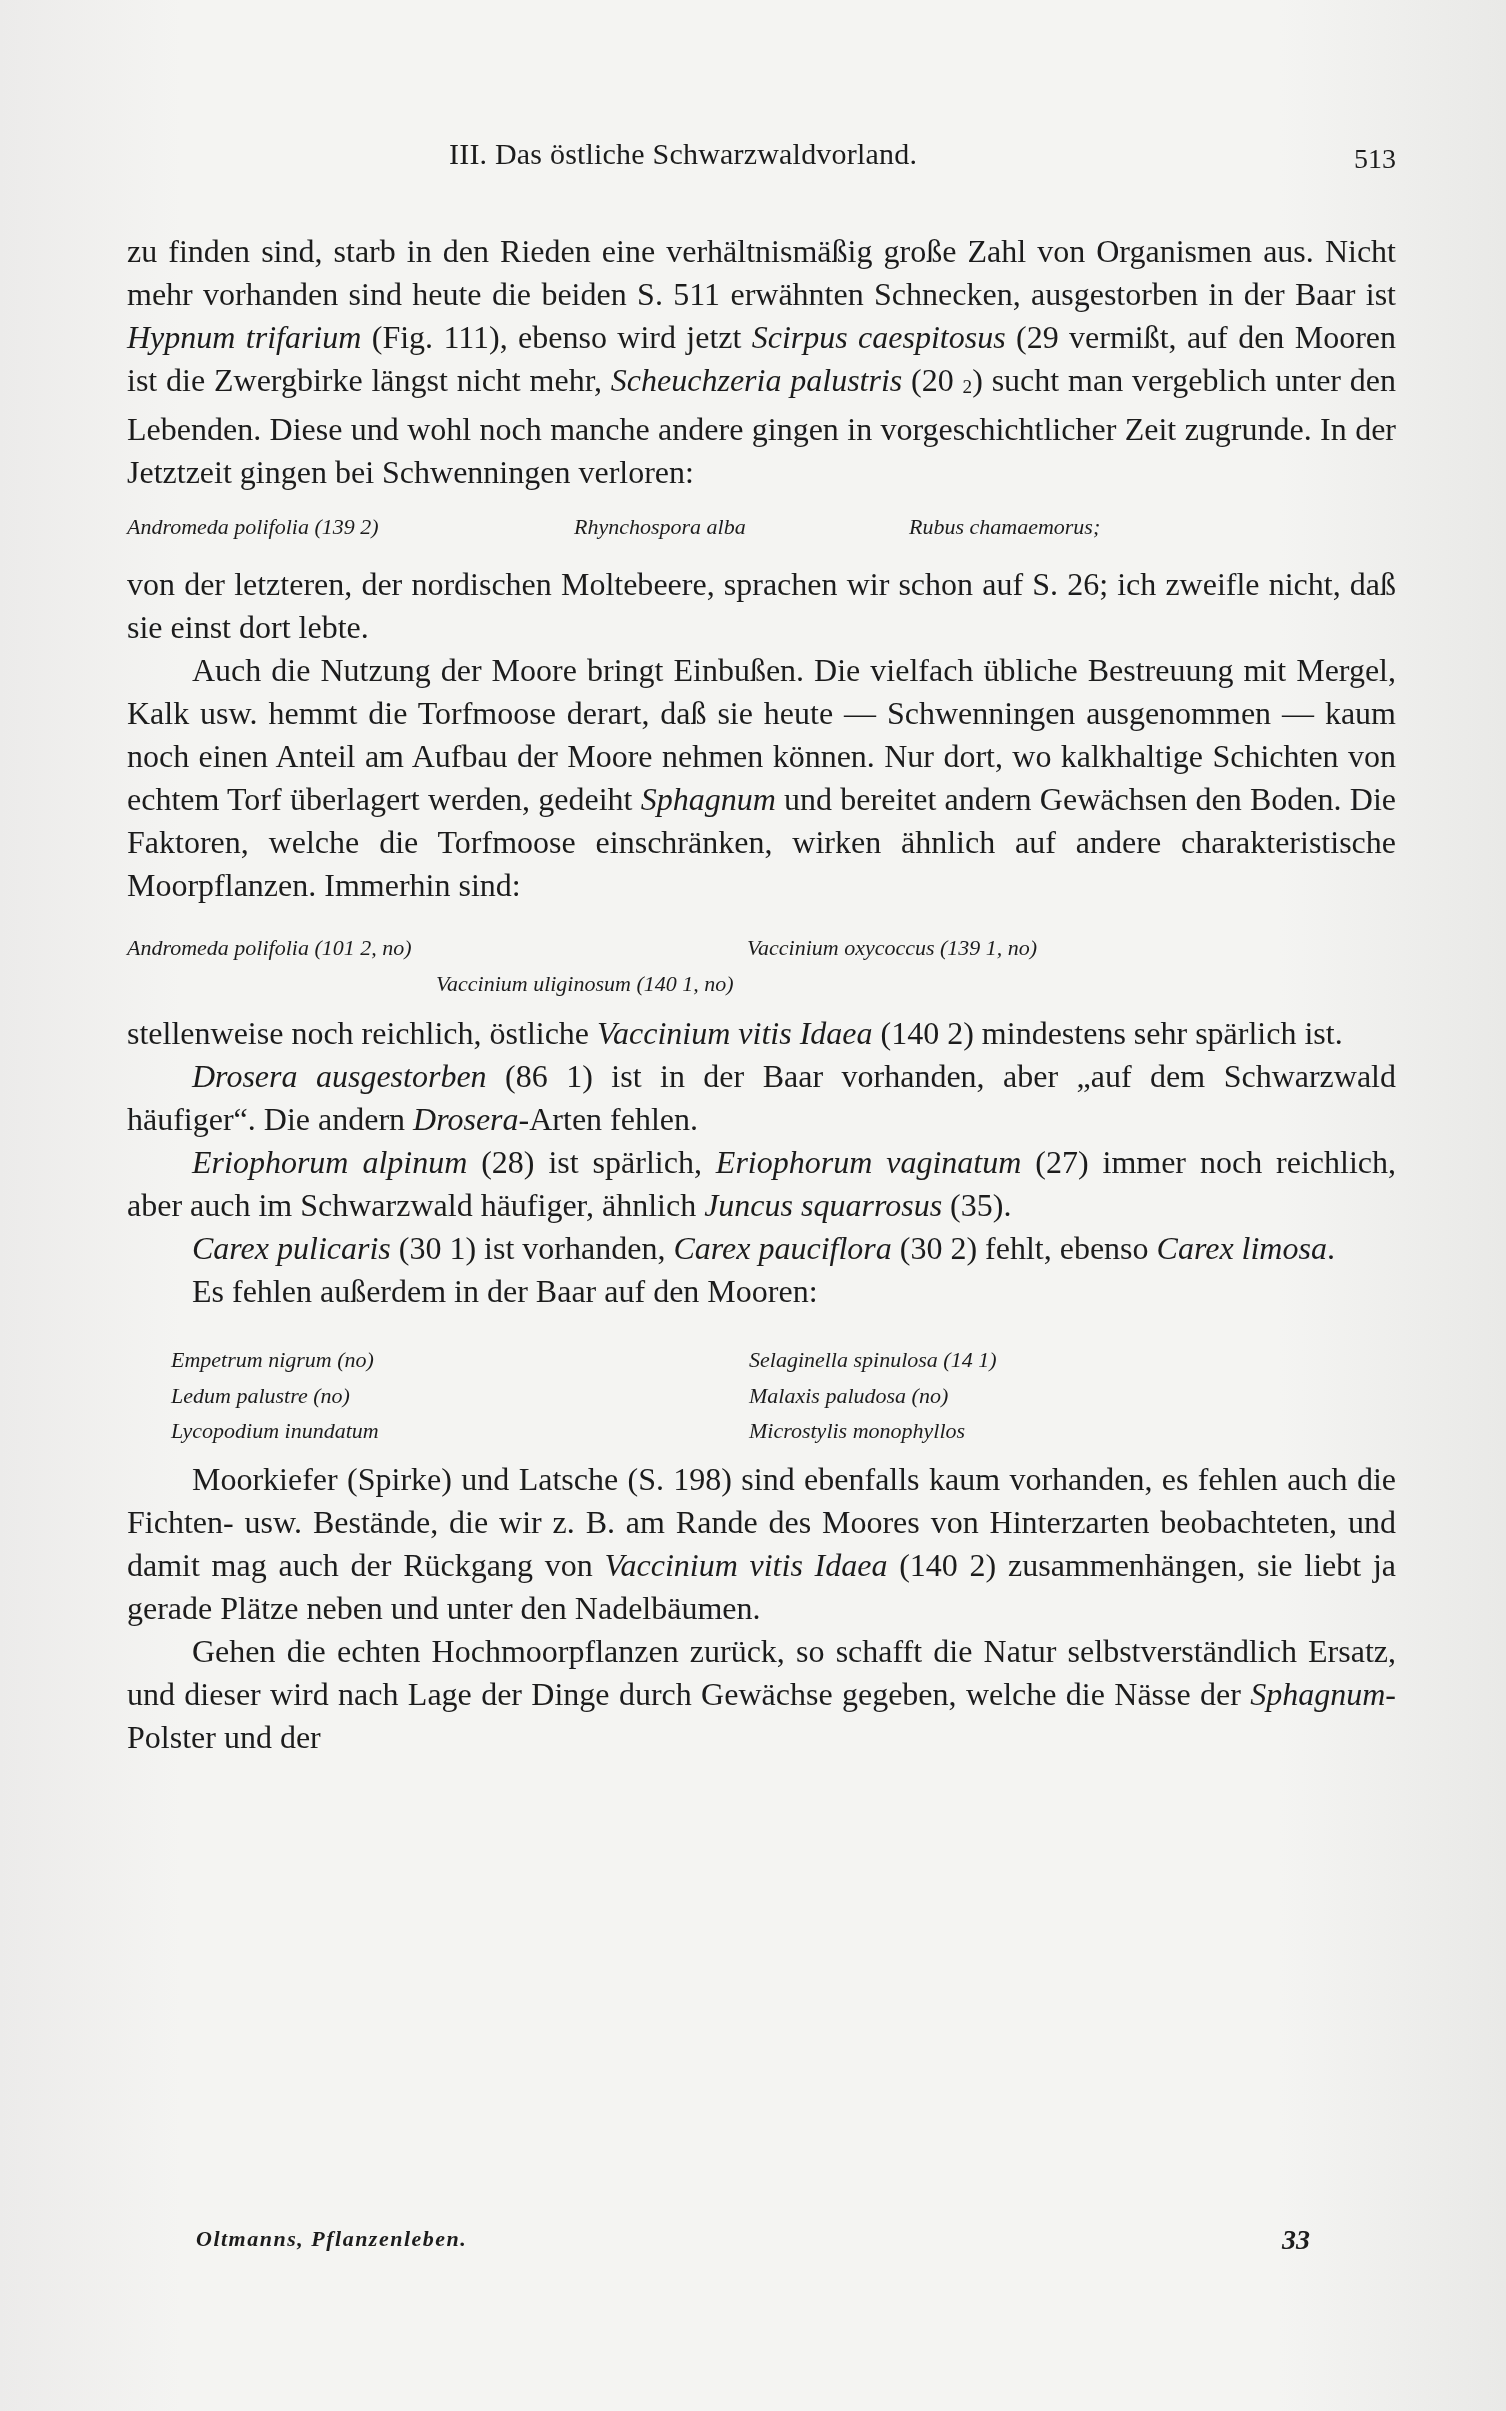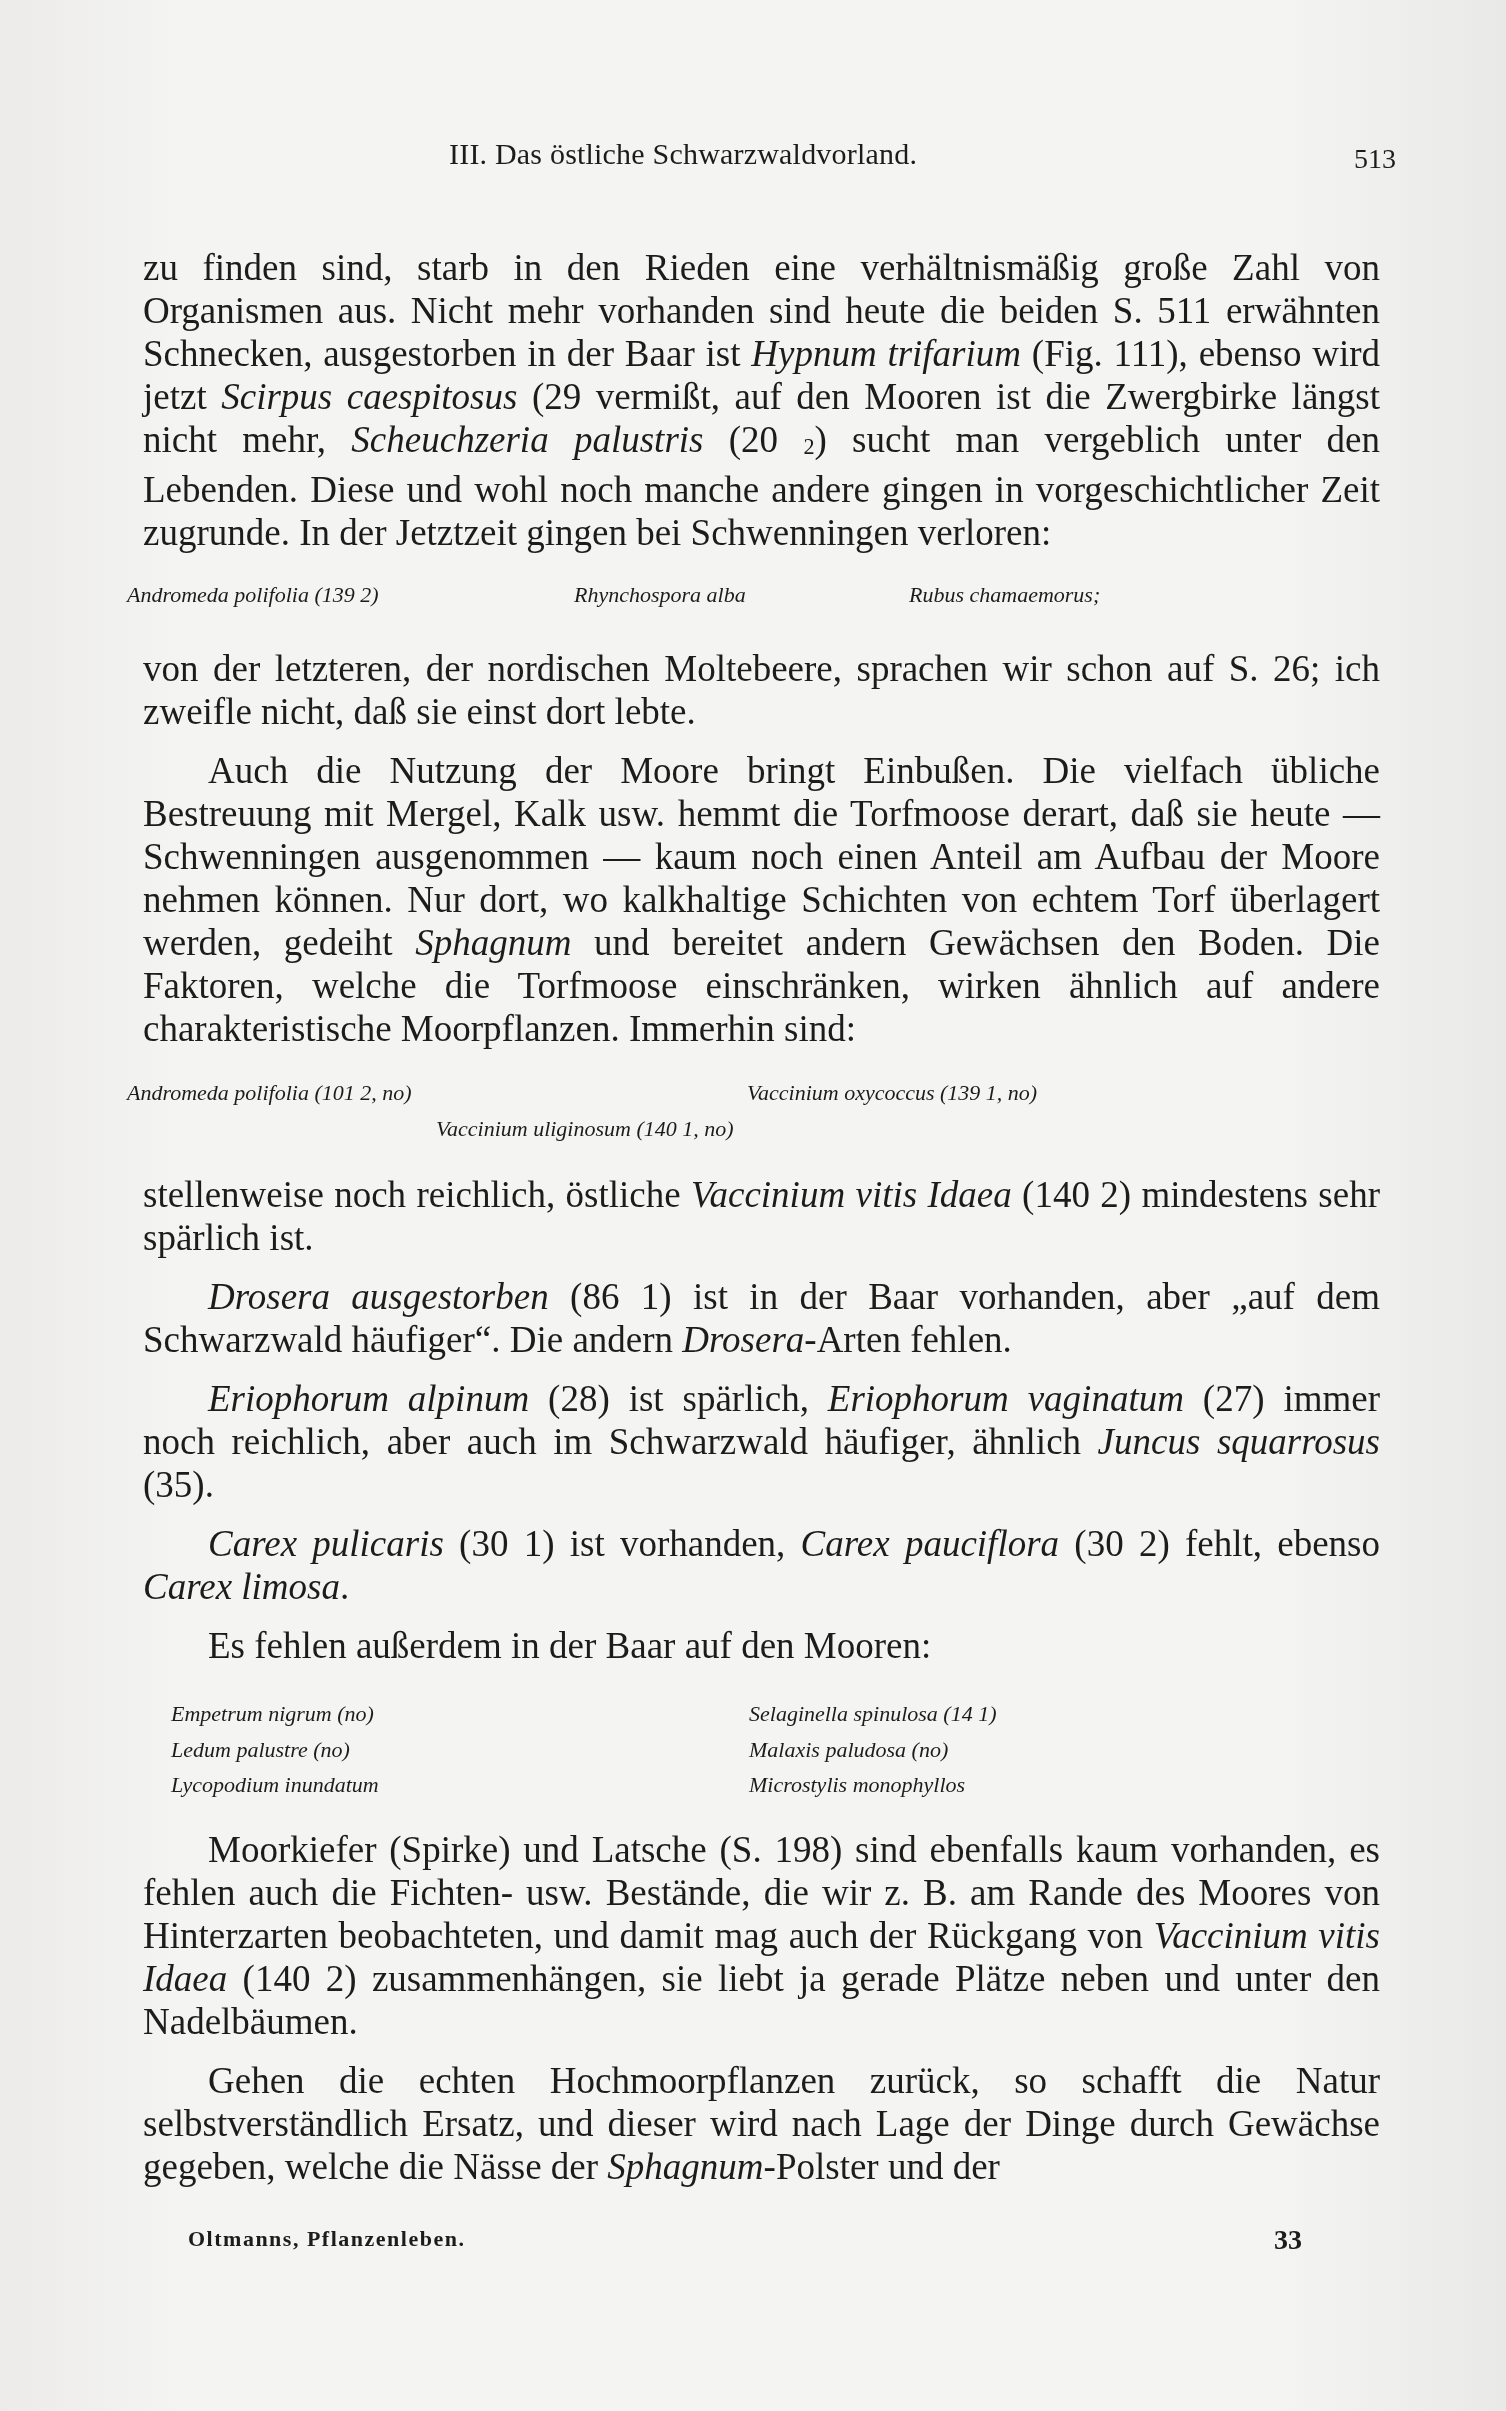--- a/index.html
+++ b/index.html
@@ -17,37 +17,37 @@
     }
     .running-head .title {
       position: absolute; left: 322px; top: 0;
       font-size: 30px; letter-spacing: 0.2px;
     }
     .running-head .pageno {
       position: absolute; right: 0; top: 6px; font-size: 28px;
     }
     .body { position: absolute; top: 230px; left: 0; width: 1269px; }
     p {
-      margin: 16px; font-size: 37px; line-height: 43px;
+      margin: 0; font-size: 32px; line-height: 43px;
       text-align: justify; text-align-last: auto; hyphens: manual;
     }
     p.indent { text-indent: 65px; }
     i { font-style: italic; }
     .plist {
       font-style: italic; font-size: 22px; line-height: 38px;
       position: relative;
     }
     .plist-a { height: 61px; margin-top: 8px; }
     .plist-a span { position: absolute; top: 6px; }
     .plist-b { height: 91px; margin-top: 14px; }
     .plist-b span { position: absolute; }
     .plist-c { height: 117px; margin-top: 28px; }
     .plist-c span { position: absolute; }
     .footer {
-      position: absolute; top: 2226px; left: 8px; width: 1269px; height: 40px;
+      position: absolute; top: 2226px; left: 16px; width: 1269px; height: 40px; font-style: italic;
     }
     .footer .sig {
       position: absolute; left: 53px; top: 0; font-size: 22px; font-weight: bold; letter-spacing: 1.5px;
     }
     .footer .signo {
       position: absolute; left: 1139px; top: -2px; font-size: 28px; font-weight: bold;
     }
     sub.n { font-size: 0.6em; vertical-align: -0.1em; }
   </style>
 </head>

